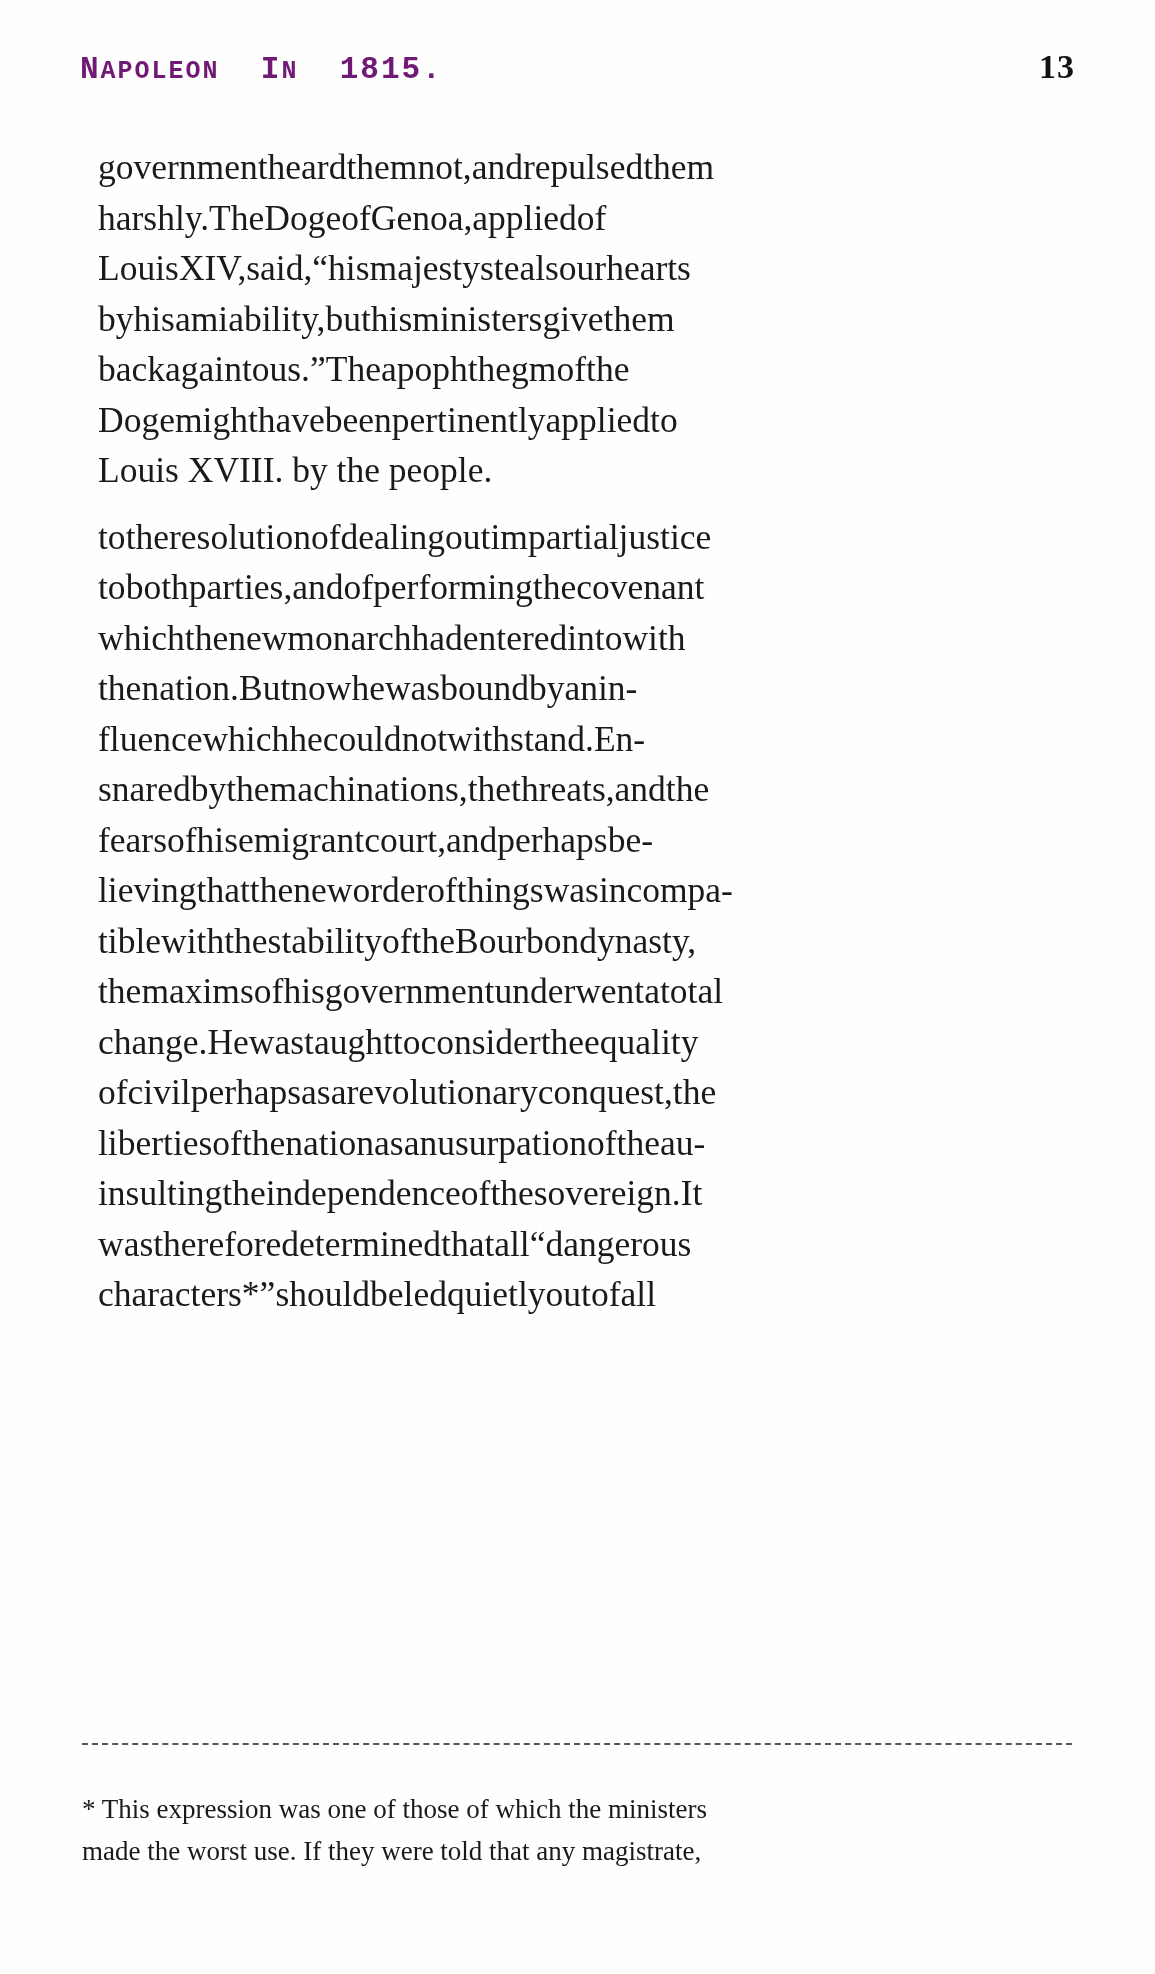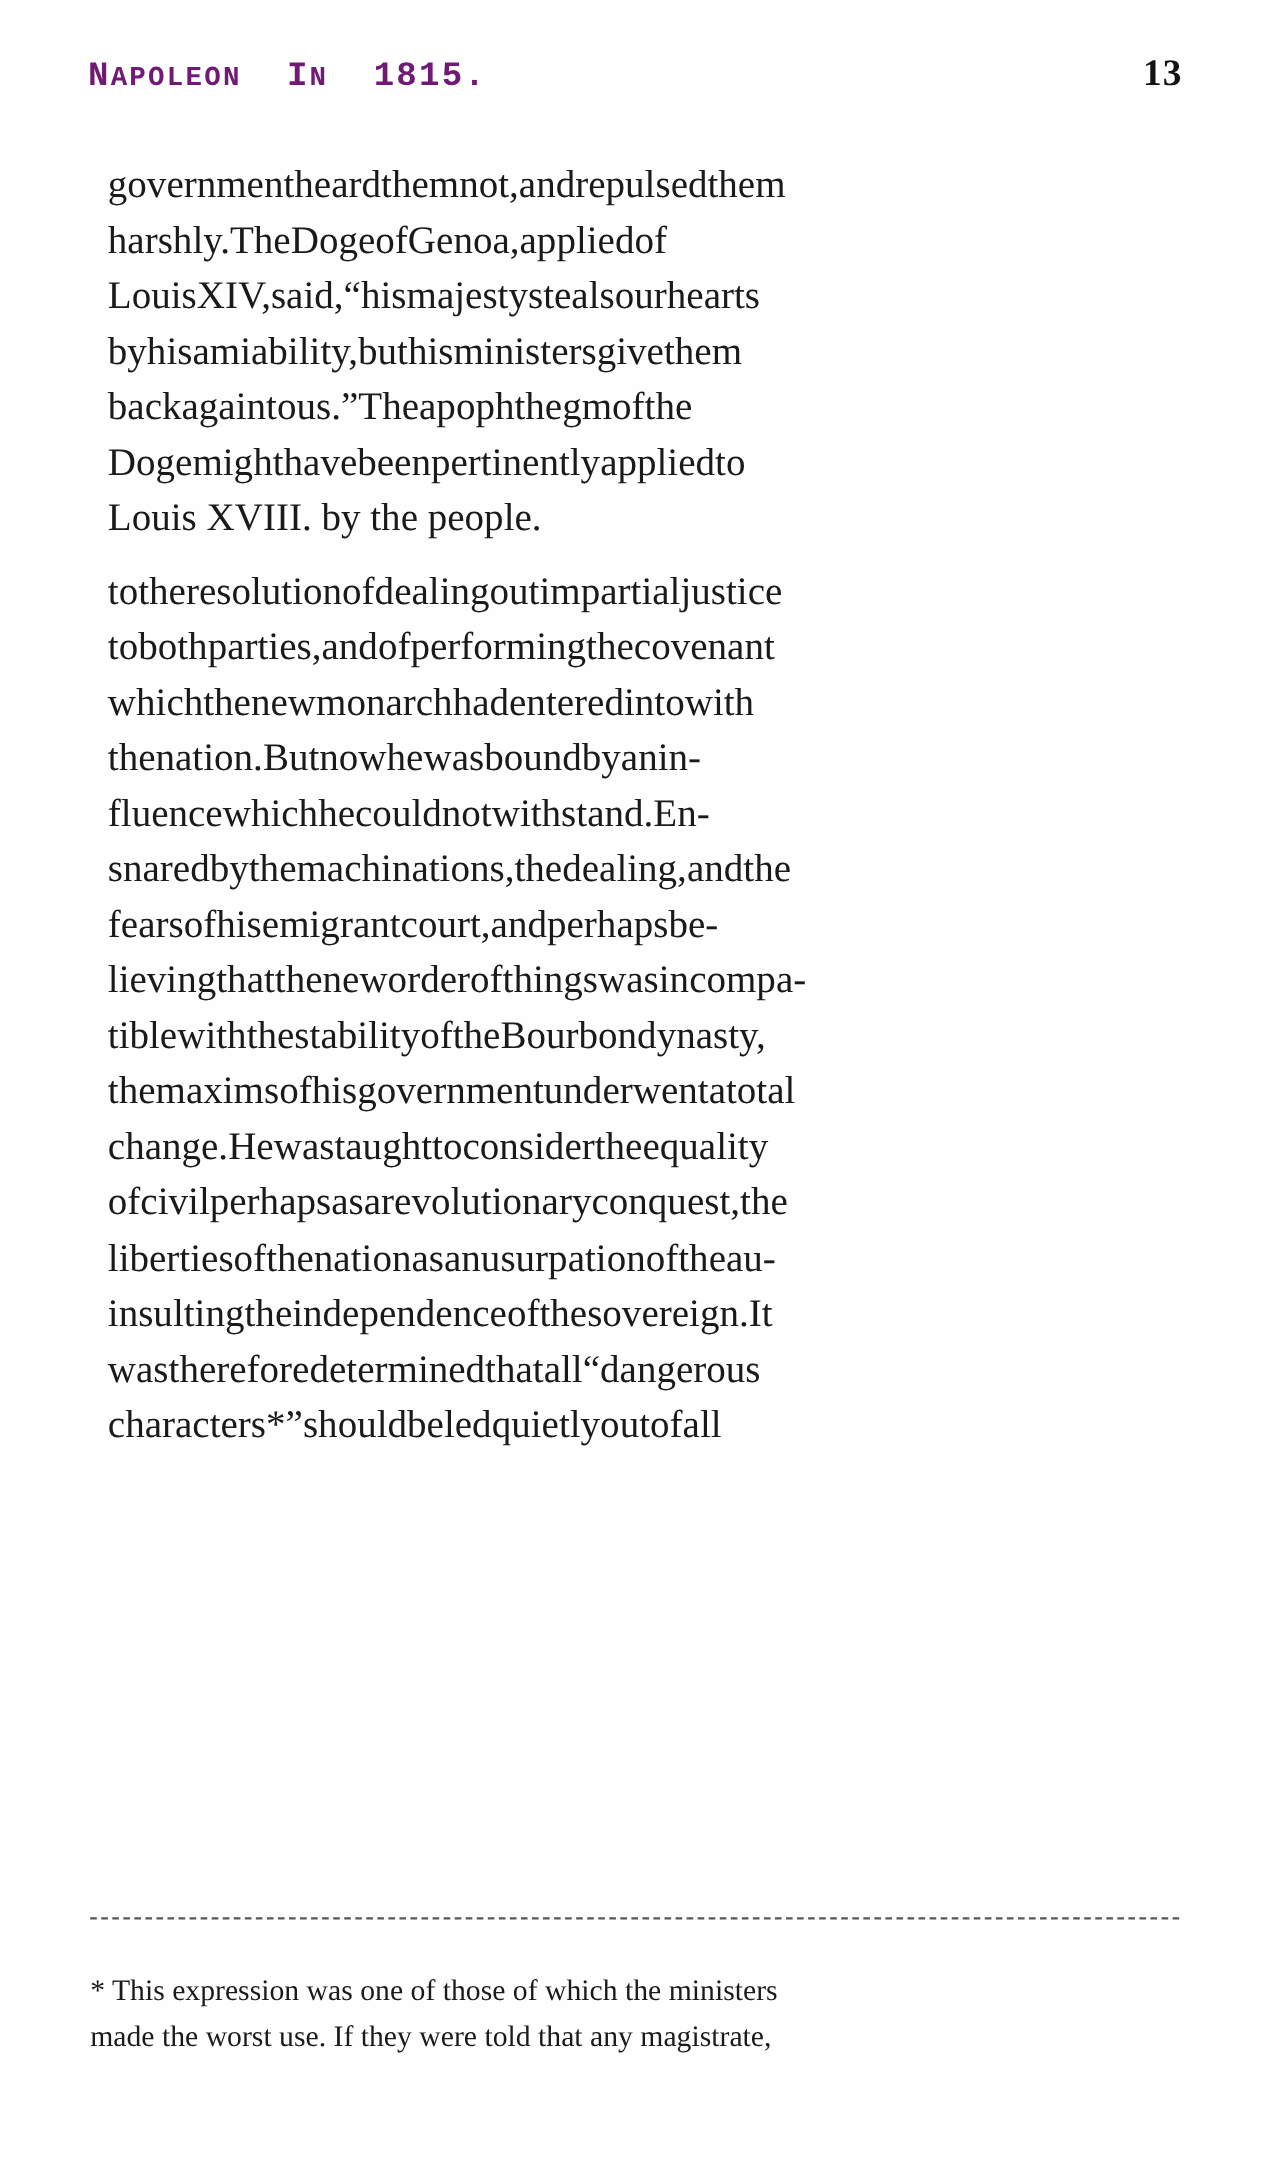--- a/index.html
+++ b/index.html
@@ -131,21 +131,21 @@
       <span class="ln j"><span>Doge</span><span>might</span><span>have</span><span>been</span><span>pertinently</span><span>applied</span><span>to</span></span>
       <span class="ln last">Louis XVIII. by the people.</span>
     </p>
 
     <p class="para">
       <span class="ln j"><span>to</span><span>the</span><span>resolution</span><span>of</span><span>dealing</span><span>out</span><span>impartial</span><span>justice</span></span>
       <span class="ln j"><span>to</span><span>both</span><span>parties,</span><span>and</span><span>of</span><span>performing</span><span>the</span><span>covenant</span></span>
       <span class="ln j"><span>which</span><span>the</span><span>new</span><span>monarch</span><span>had</span><span>entered</span><span>into</span><span>with</span></span>
       <span class="ln j"><span>the</span><span>nation.</span><span>But</span><span>now</span><span>he</span><span>was</span><span>bound</span><span>by</span><span>an</span><span>in-</span></span>
       <span class="ln j"><span>fluence</span><span>which</span><span>he</span><span>could</span><span>not</span><span>withstand.</span><span>En-</span></span>
-      <span class="ln j"><span>snared</span><span>by</span><span>the</span><span>machinations,</span><span>the</span><span>dealing,</span><span>and</span><span>the</span></span>
+      <span class="ln j"><span>snared</span><span>by</span><span>the</span><span>machinations,</span><span>the</span><span>threats,</span><span>and</span><span>the</span></span>
       <span class="ln j"><span>fears</span><span>of</span><span>his</span><span>emigrant</span><span>court,</span><span>and</span><span>perhaps</span><span>be-</span></span>
       <span class="ln j"><span>lieving</span><span>that</span><span>the</span><span>new</span><span>order</span><span>of</span><span>things</span><span>was</span><span>incompa-</span></span>
       <span class="ln j"><span>tible</span><span>with</span><span>the</span><span>stability</span><span>of</span><span>the</span><span>Bourbon</span><span>dynasty,</span></span>
       <span class="ln j"><span>the</span><span>maxims</span><span>of</span><span>his</span><span>government</span><span>underwent</span><span>a</span><span>total</span></span>
       <span class="ln j"><span>change.</span><span>He</span><span>was</span><span>taught</span><span>to</span><span>consider</span><span>the</span><span>equality</span></span>
       <span class="ln j"><span>of</span><span>civil</span><span>perhaps</span><span>as</span><span>a</span><span>revolutionary</span><span>conquest,</span><span>the</span></span>
       <span class="ln j"><span>liberties</span><span>of</span><span>the</span><span>nation</span><span>as</span><span>an</span><span>usurpation</span><span>of</span><span>the</span><span>au-</span></span>
       <span class="ln j"><span>insulting</span><span>the</span><span>independence</span><span>of</span><span>the</span><span>sovereign.</span><span>It</span></span>
       <span class="ln j"><span>was</span><span>therefore</span><span>determined</span><span>that</span><span>all</span><span>“</span><span>dangerous</span></span>
       <span class="ln j"><span>characters</span><span>*”</span><span>should</span><span>be</span><span>led</span><span>quietly</span><span>out</span><span>of</span><span>all</span></span>

